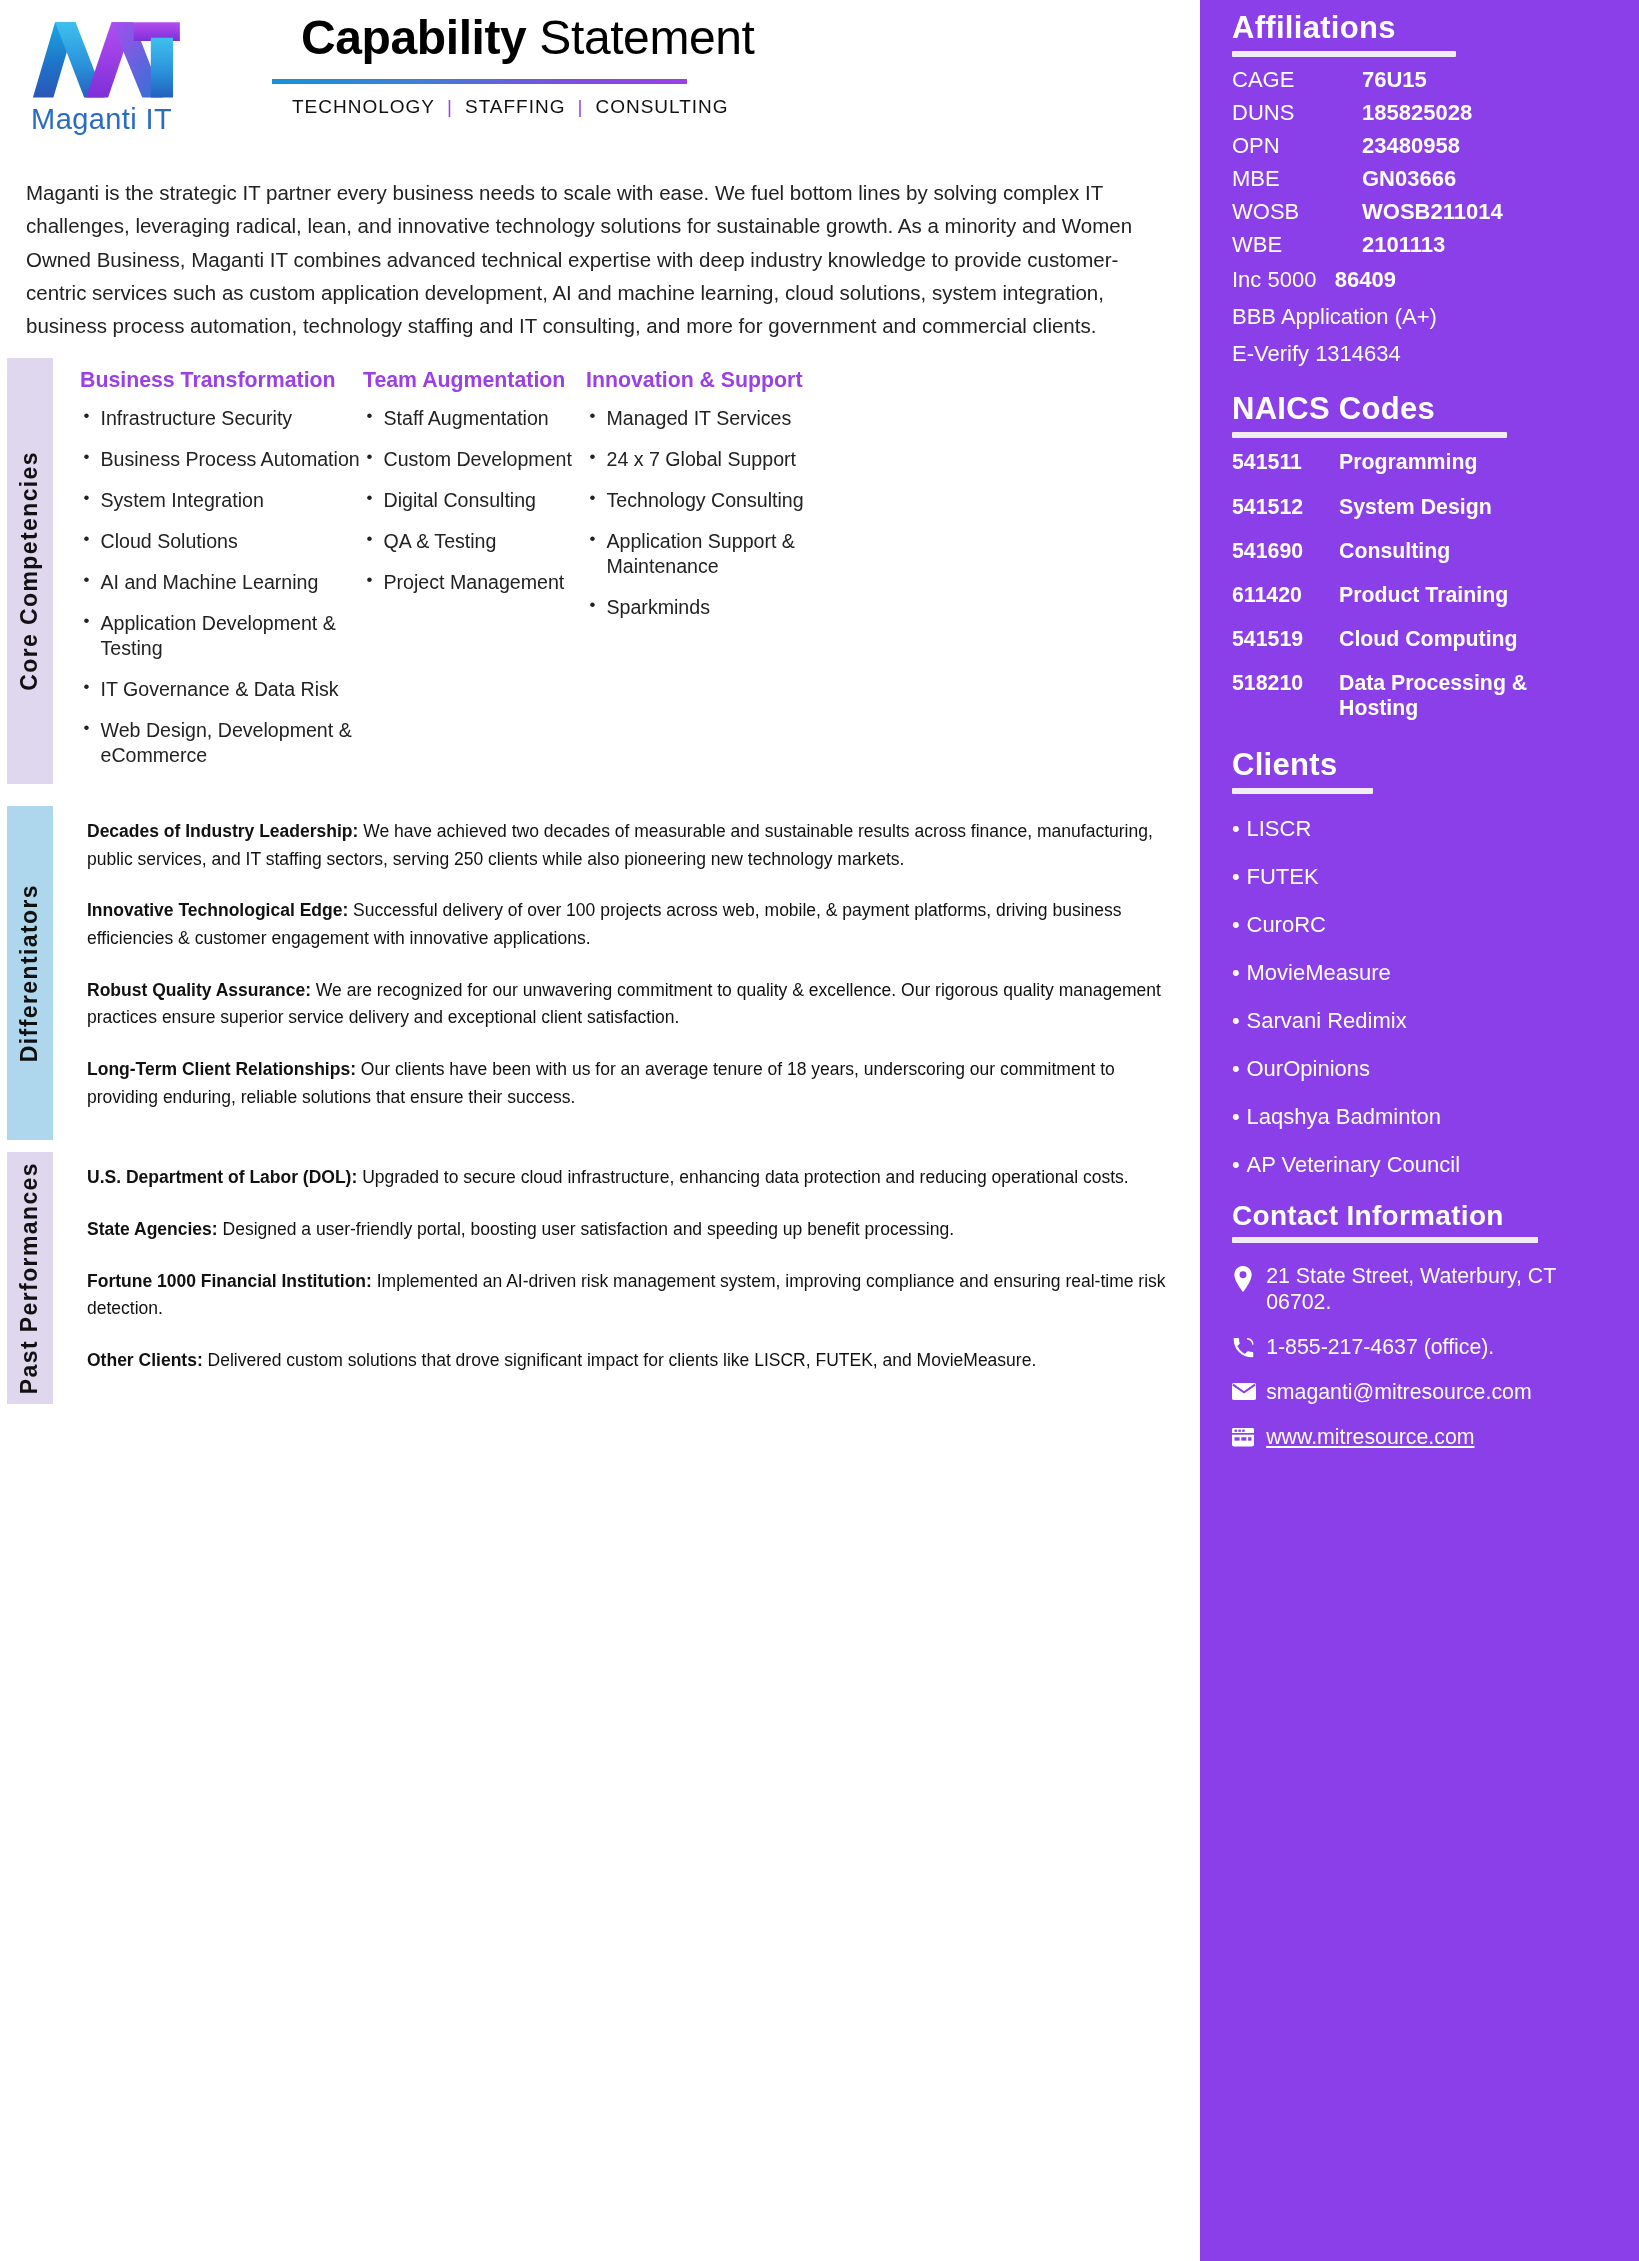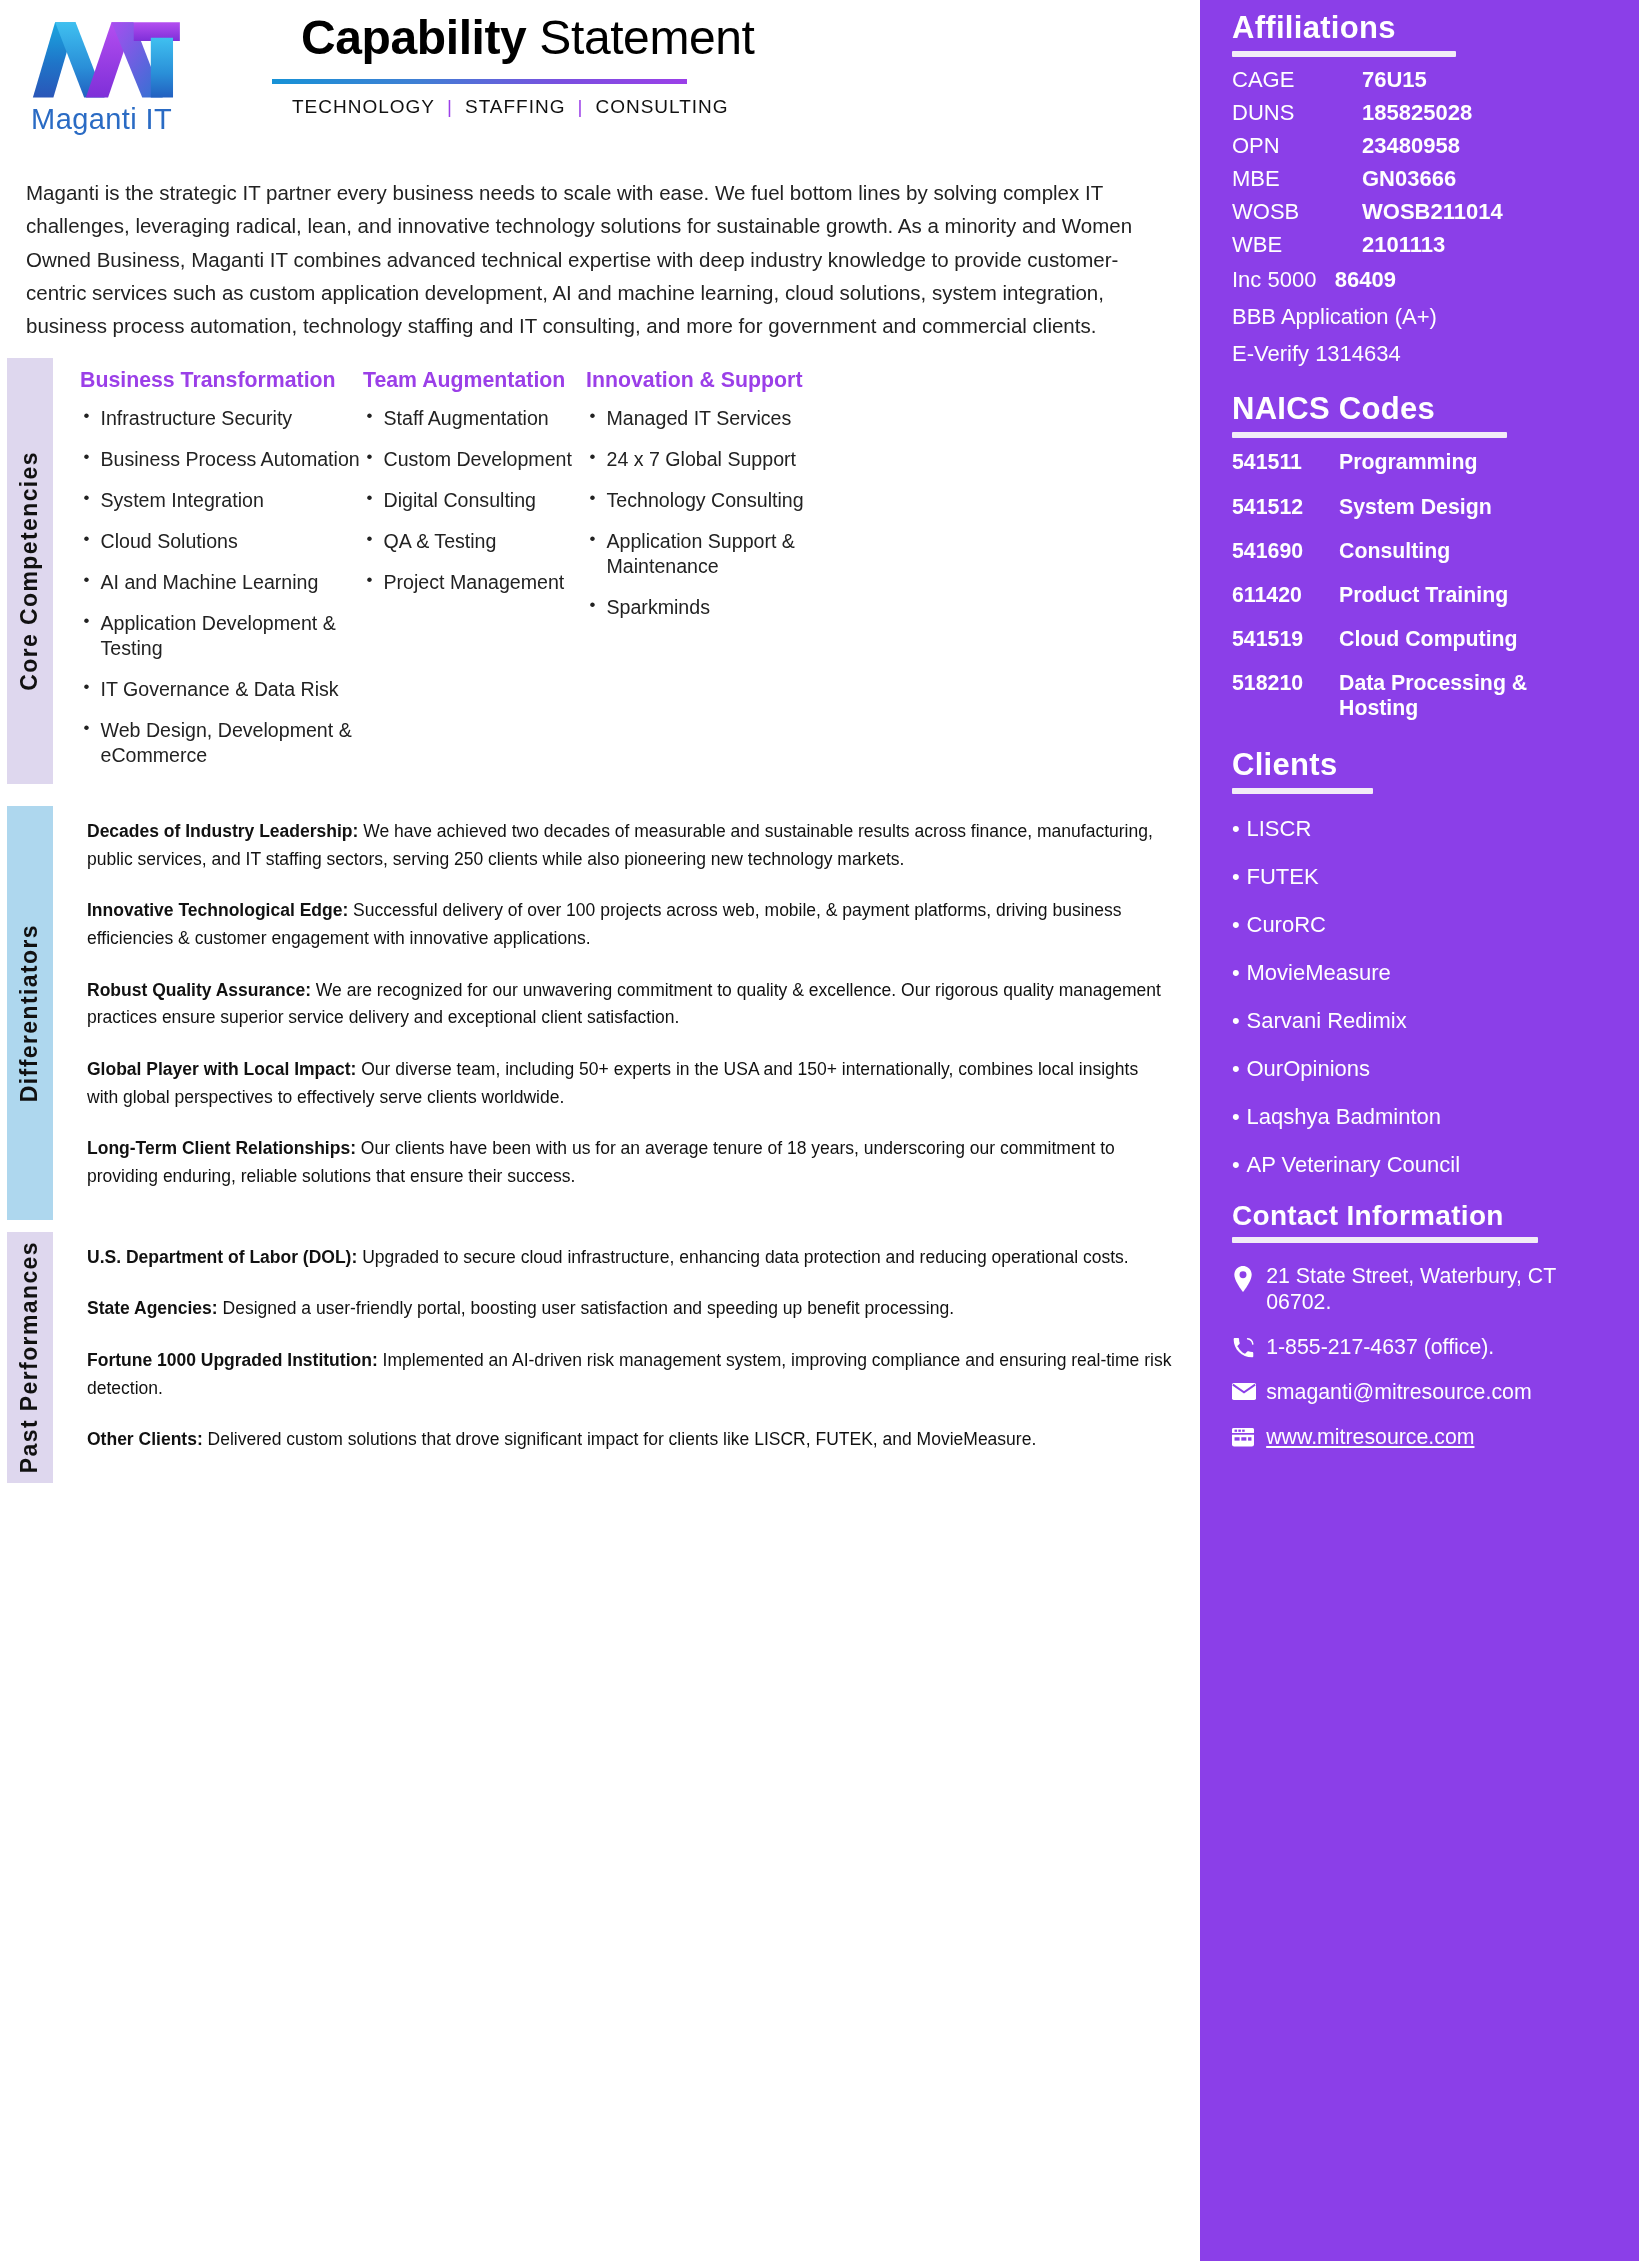--- a/index.html
+++ b/index.html
@@ -186,35 +186,34 @@
     <div class="section" style="margin-top:22px;">
       <div class="vtab">
         <div class="vtab-inner" style="background:#aed7ee;">
           <span>Differentiators</span>
         </div>
       </div>
       <div class="sec-body para-body">
         <p class="para"><b>Decades of Industry Leadership:</b><span>  We have achieved two decades of measurable and sustainable results across finance, manufacturing, public services, and IT staffing sectors, serving 250 clients while also pioneering new technology markets.</span></p>
         <p class="para"><b>Innovative Technological Edge:</b><span> Successful delivery of over 100 projects across web, mobile, &amp; payment platforms, driving business efficiencies &amp; customer engagement with innovative applications.</span></p>
         <p class="para"><b>Robust Quality Assurance:</b><span> We are recognized for our unwavering commitment to quality &amp; excellence. Our rigorous quality management practices ensure superior service delivery and exceptional client satisfaction.</span></p>
-        <p class="para"><b>Global Player with Local Impact:</b><span> Our diverse team, including 50+ experts in the USA and 150+ internationally, combines local insights with global perspectives to effectively serve clients worldwide.</span></p>
         <p class="para"><b>Long-Term Client Relationships:</b><span> Our clients have been with us for an average tenure of 18 years, underscoring our commitment to providing enduring, reliable solutions that ensure their success.</span></p>
       </div>
     </div>
 
     <div class="section" style="margin-top:12px;">
       <div class="vtab">
         <div class="vtab-inner" style="background:#ded7ee;">
           <span>Past Performances</span>
         </div>
       </div>
       <div class="sec-body para-body">
         <p class="para"><b>U.S. Department of Labor (DOL):</b><span> Upgraded to secure cloud infrastructure, enhancing data protection and reducing operational costs.</span></p>
         <p class="para"><b>State Agencies:</b><span> Designed a user-friendly portal, boosting user satisfaction and speeding up benefit processing.</span></p>
-        <p class="para"><b>Fortune 1000 Upgraded Institution:</b><span> Implemented an AI-driven risk management system, improving compliance and ensuring real-time risk detection.</span></p>
+        <p class="para"><b>Fortune 1000 Financial Institution:</b><span> Implemented an AI-driven risk management system, improving compliance and ensuring real-time risk detection.</span></p>
         <p class="para"><b>Other Clients:</b><span> Delivered custom solutions that drove significant impact for clients like LISCR, FUTEK, and MovieMeasure.</span></p>
       </div>
     </div>
 
   </div>
 
   <div class="sidebar">
 
     <div class="sb-sec">
       <div class="sb-title">Affiliations</div>

